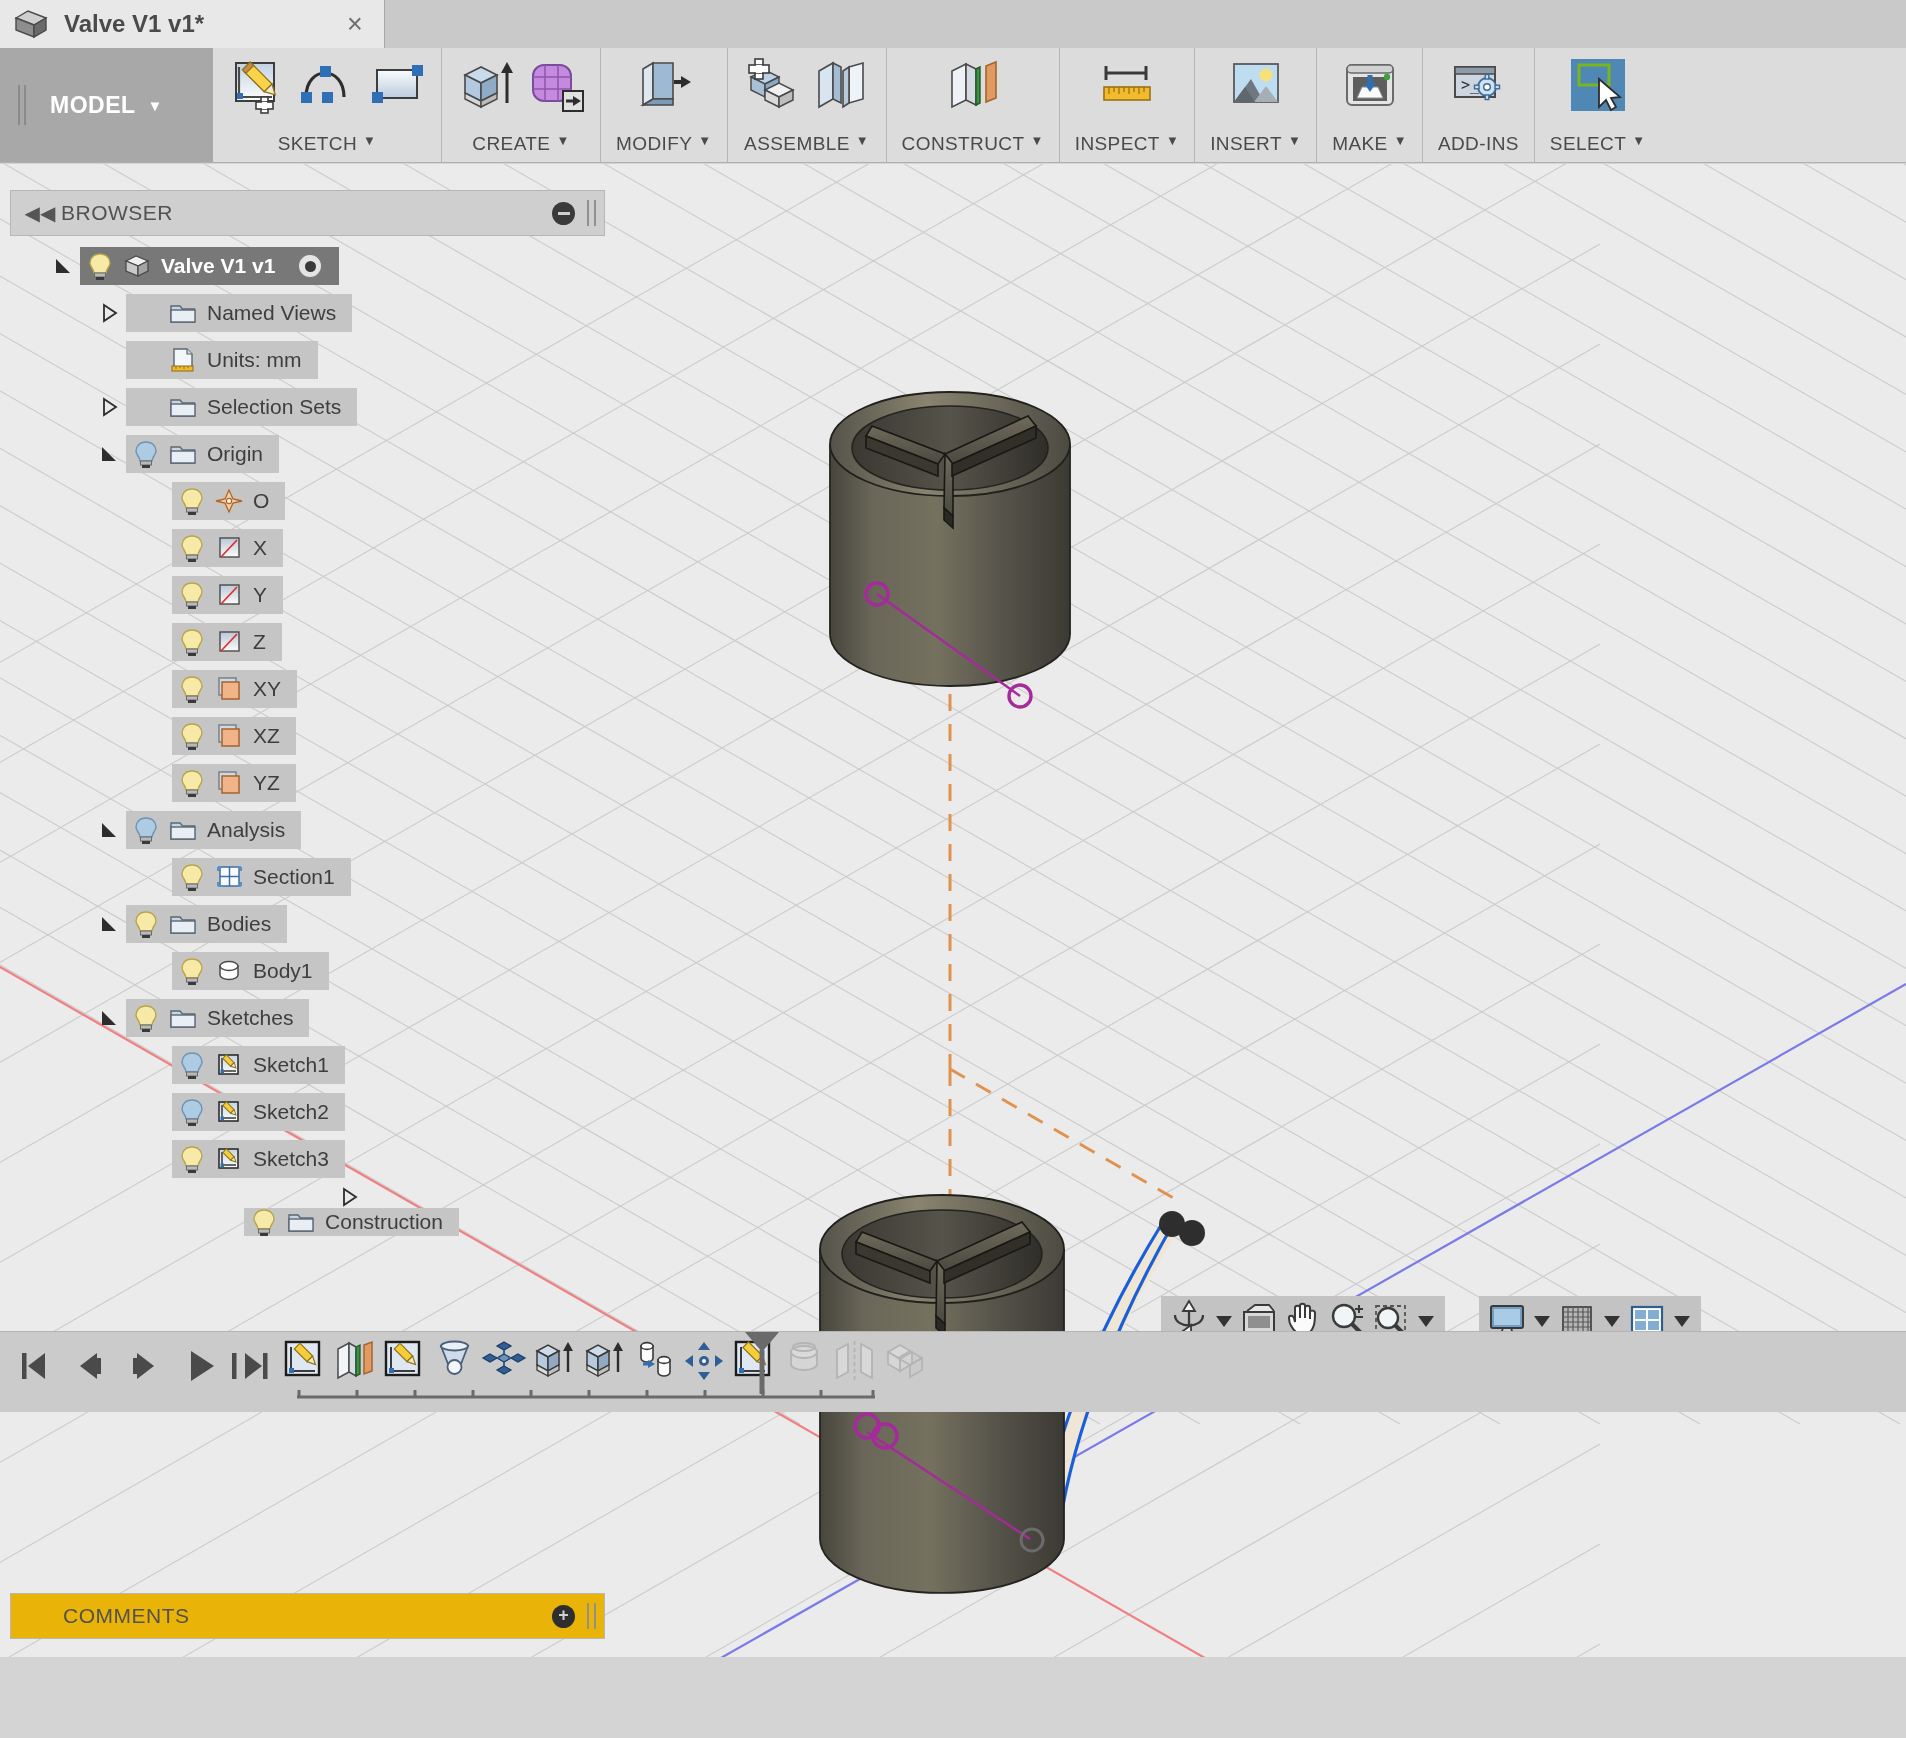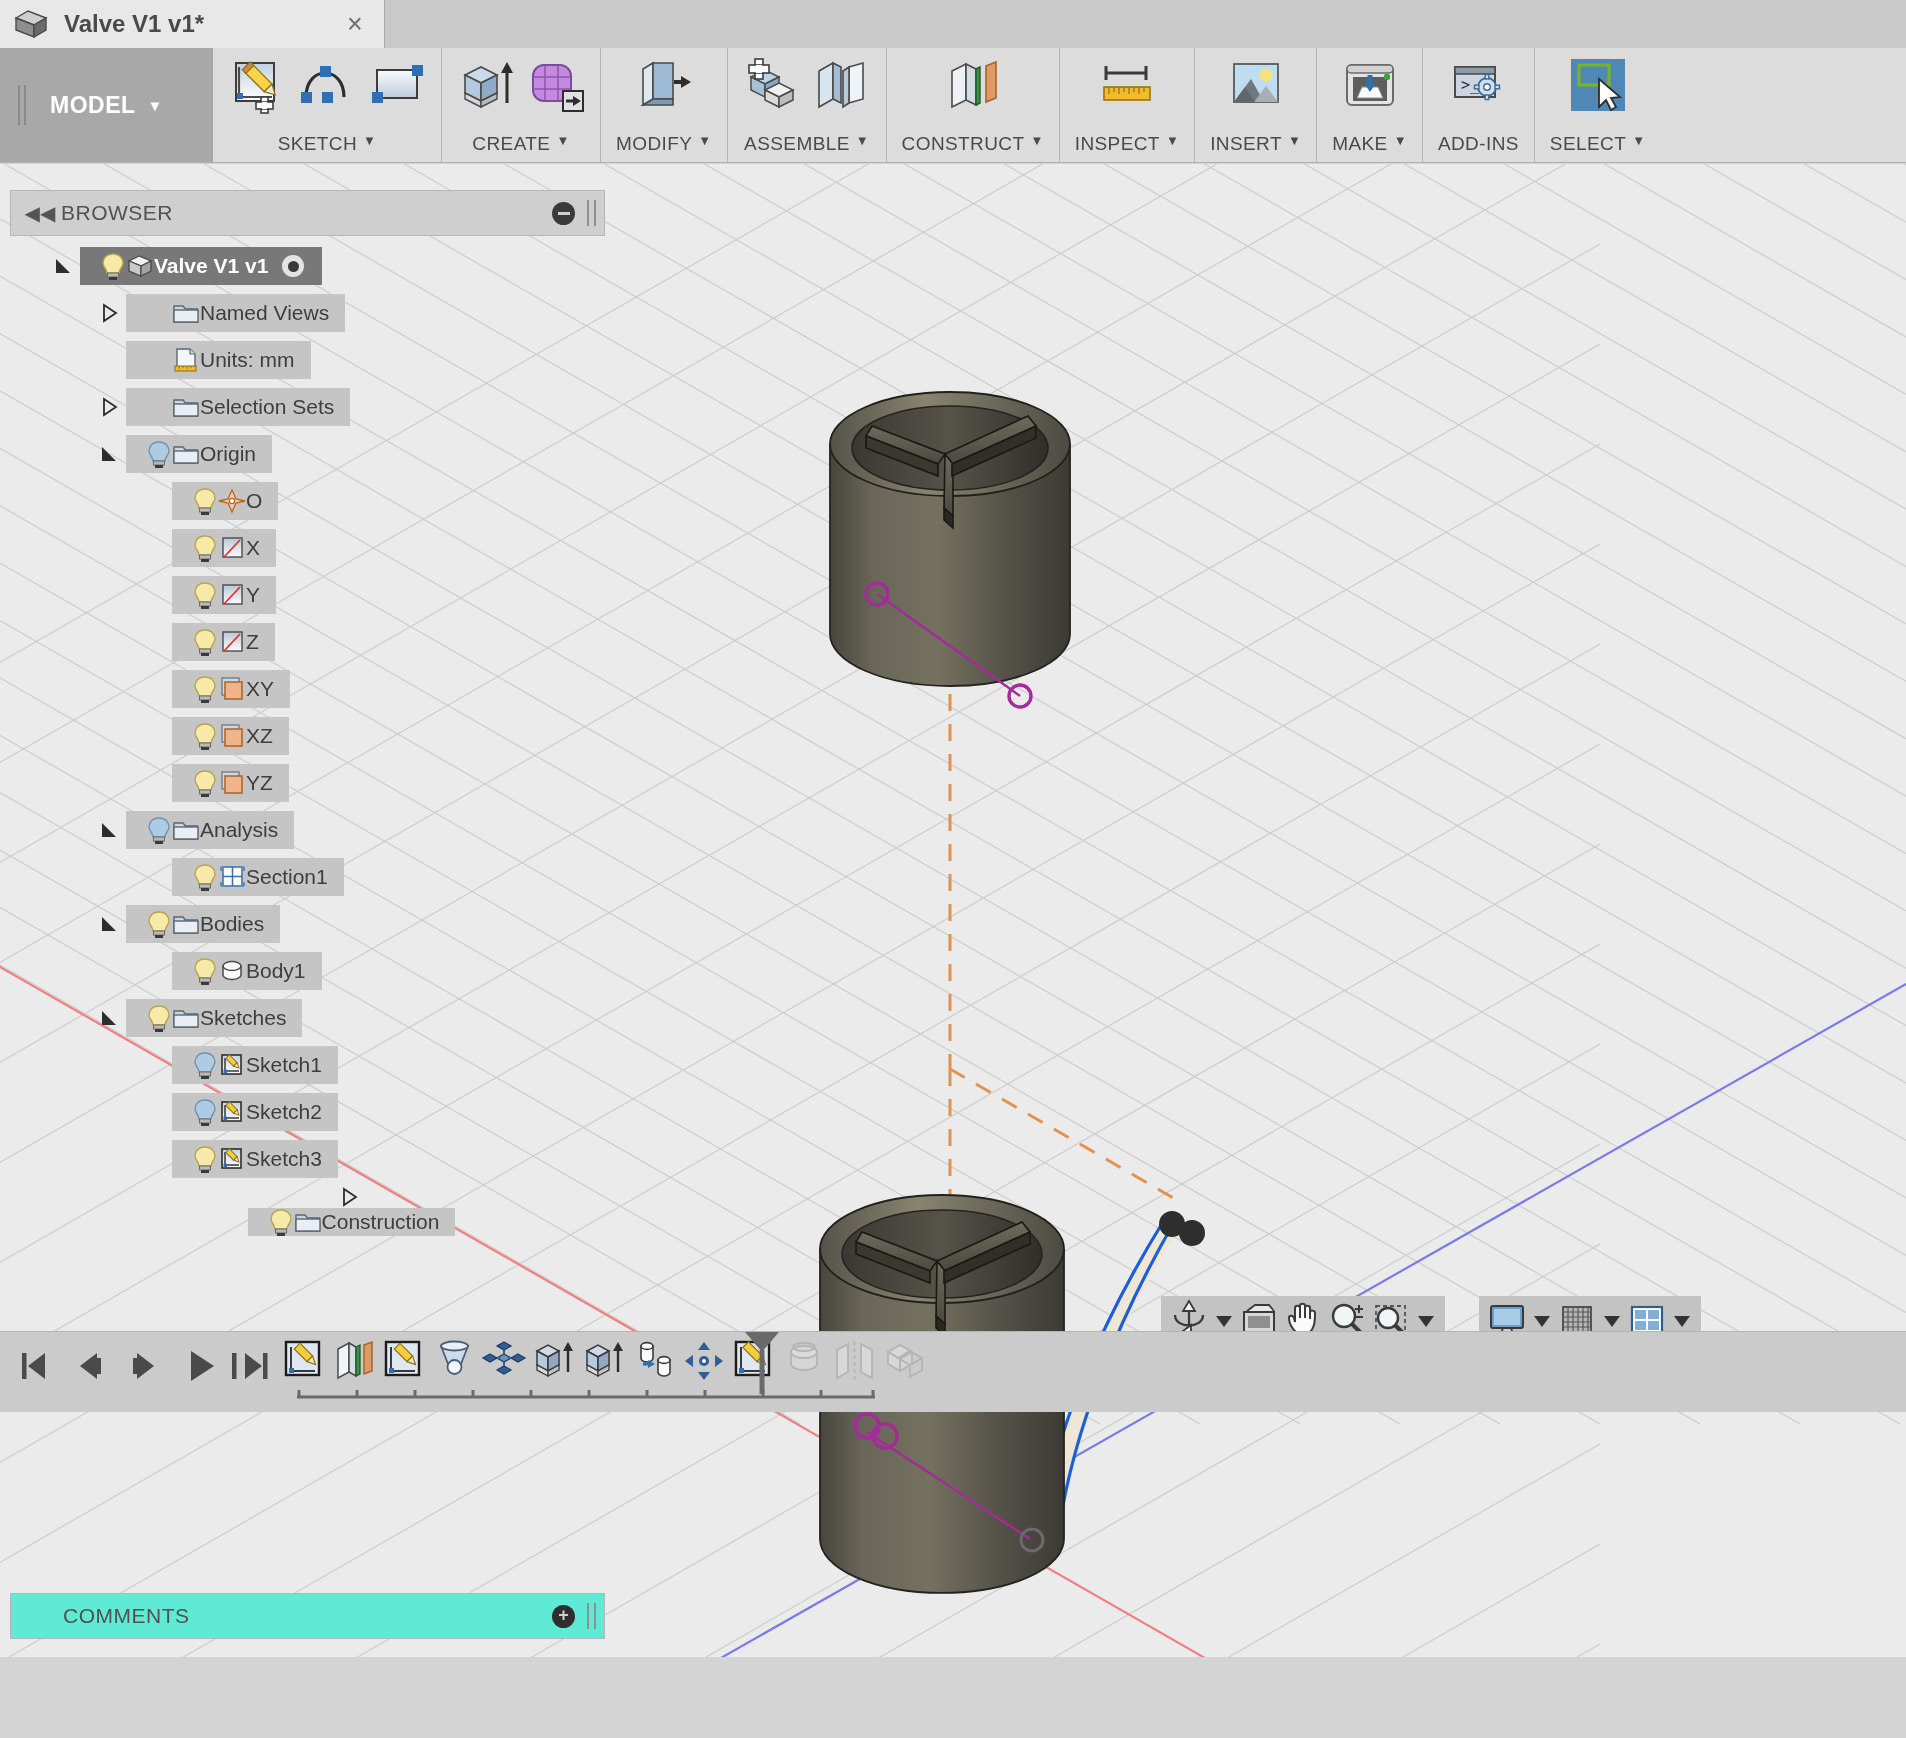--- a/index.html
+++ b/index.html
@@ -93,38 +93,38 @@
     border-left: 2px solid #909090; border-right: 2px solid #909090; }
 
   .tree { padding-top: 10px; }
   .node {
     display: flex; align-items: center; height: 40px; margin-bottom: 7px;
     cursor: pointer; position: relative;
   }
   .arrow { width: 22px; height: 22px; flex: 0 0 auto; margin-right: 6px; }
   .node-chip {
     display: inline-flex; align-items: center; height: 38px;
-    background: #c5c5c5; padding: 0 16px 0 20px; 
+    background: #c5c5c5; padding: 0 16px 0 7px; gap: 10px;
   }
   .node-chip.sel { background: #787878; }
   .node-chip.sel .node-label { color: #fff; font-weight: bold; }
   .node-label { font-size: 21px; color: #3e3e3e; white-space: nowrap; }
   .bulb { width: 26px; height: 28px; flex: 0 0 auto; }
   .ticon { width: 28px; height: 26px; flex: 0 0 auto; }
   .radio-dot {
     width: 26px; height: 26px; border-radius: 50%;
     background: #e4e4e4; border: 2px solid #7a7a7a;
     display: flex; align-items: center; justify-content: center; margin-left: 12px;
   }
   .radio-dot i { width: 11px; height: 11px; border-radius: 50%; background: #3a3a3a; display: block; }
 
   
   .comments {
     position: absolute; left: 10px; top: 1593px; width: 595px; height: 46px;
-    background: #5eead4; border: 1px solid #b6b6b6;
+    background: #eab308; border: 1px solid #b6b6b6;
     display: flex; align-items: center; padding: 0 8px;
   }
   .cm-title { font-size: 21px; color: #525252; letter-spacing: .5px; flex: 1 1 auto; padding-left: 44px; }
   .cm-plus {
     width: 23px; height: 23px; border-radius: 50%; background: #2e2e2e;
     color: #cfcfcf; font-size: 18px; line-height: 21px; text-align: center;
     cursor: pointer; font-weight: bold;
   }
   .cm-grip { width: 9px; height: 26px; margin-left: 12px;
     border-left: 2px solid #909090; border-right: 2px solid #909090; }

